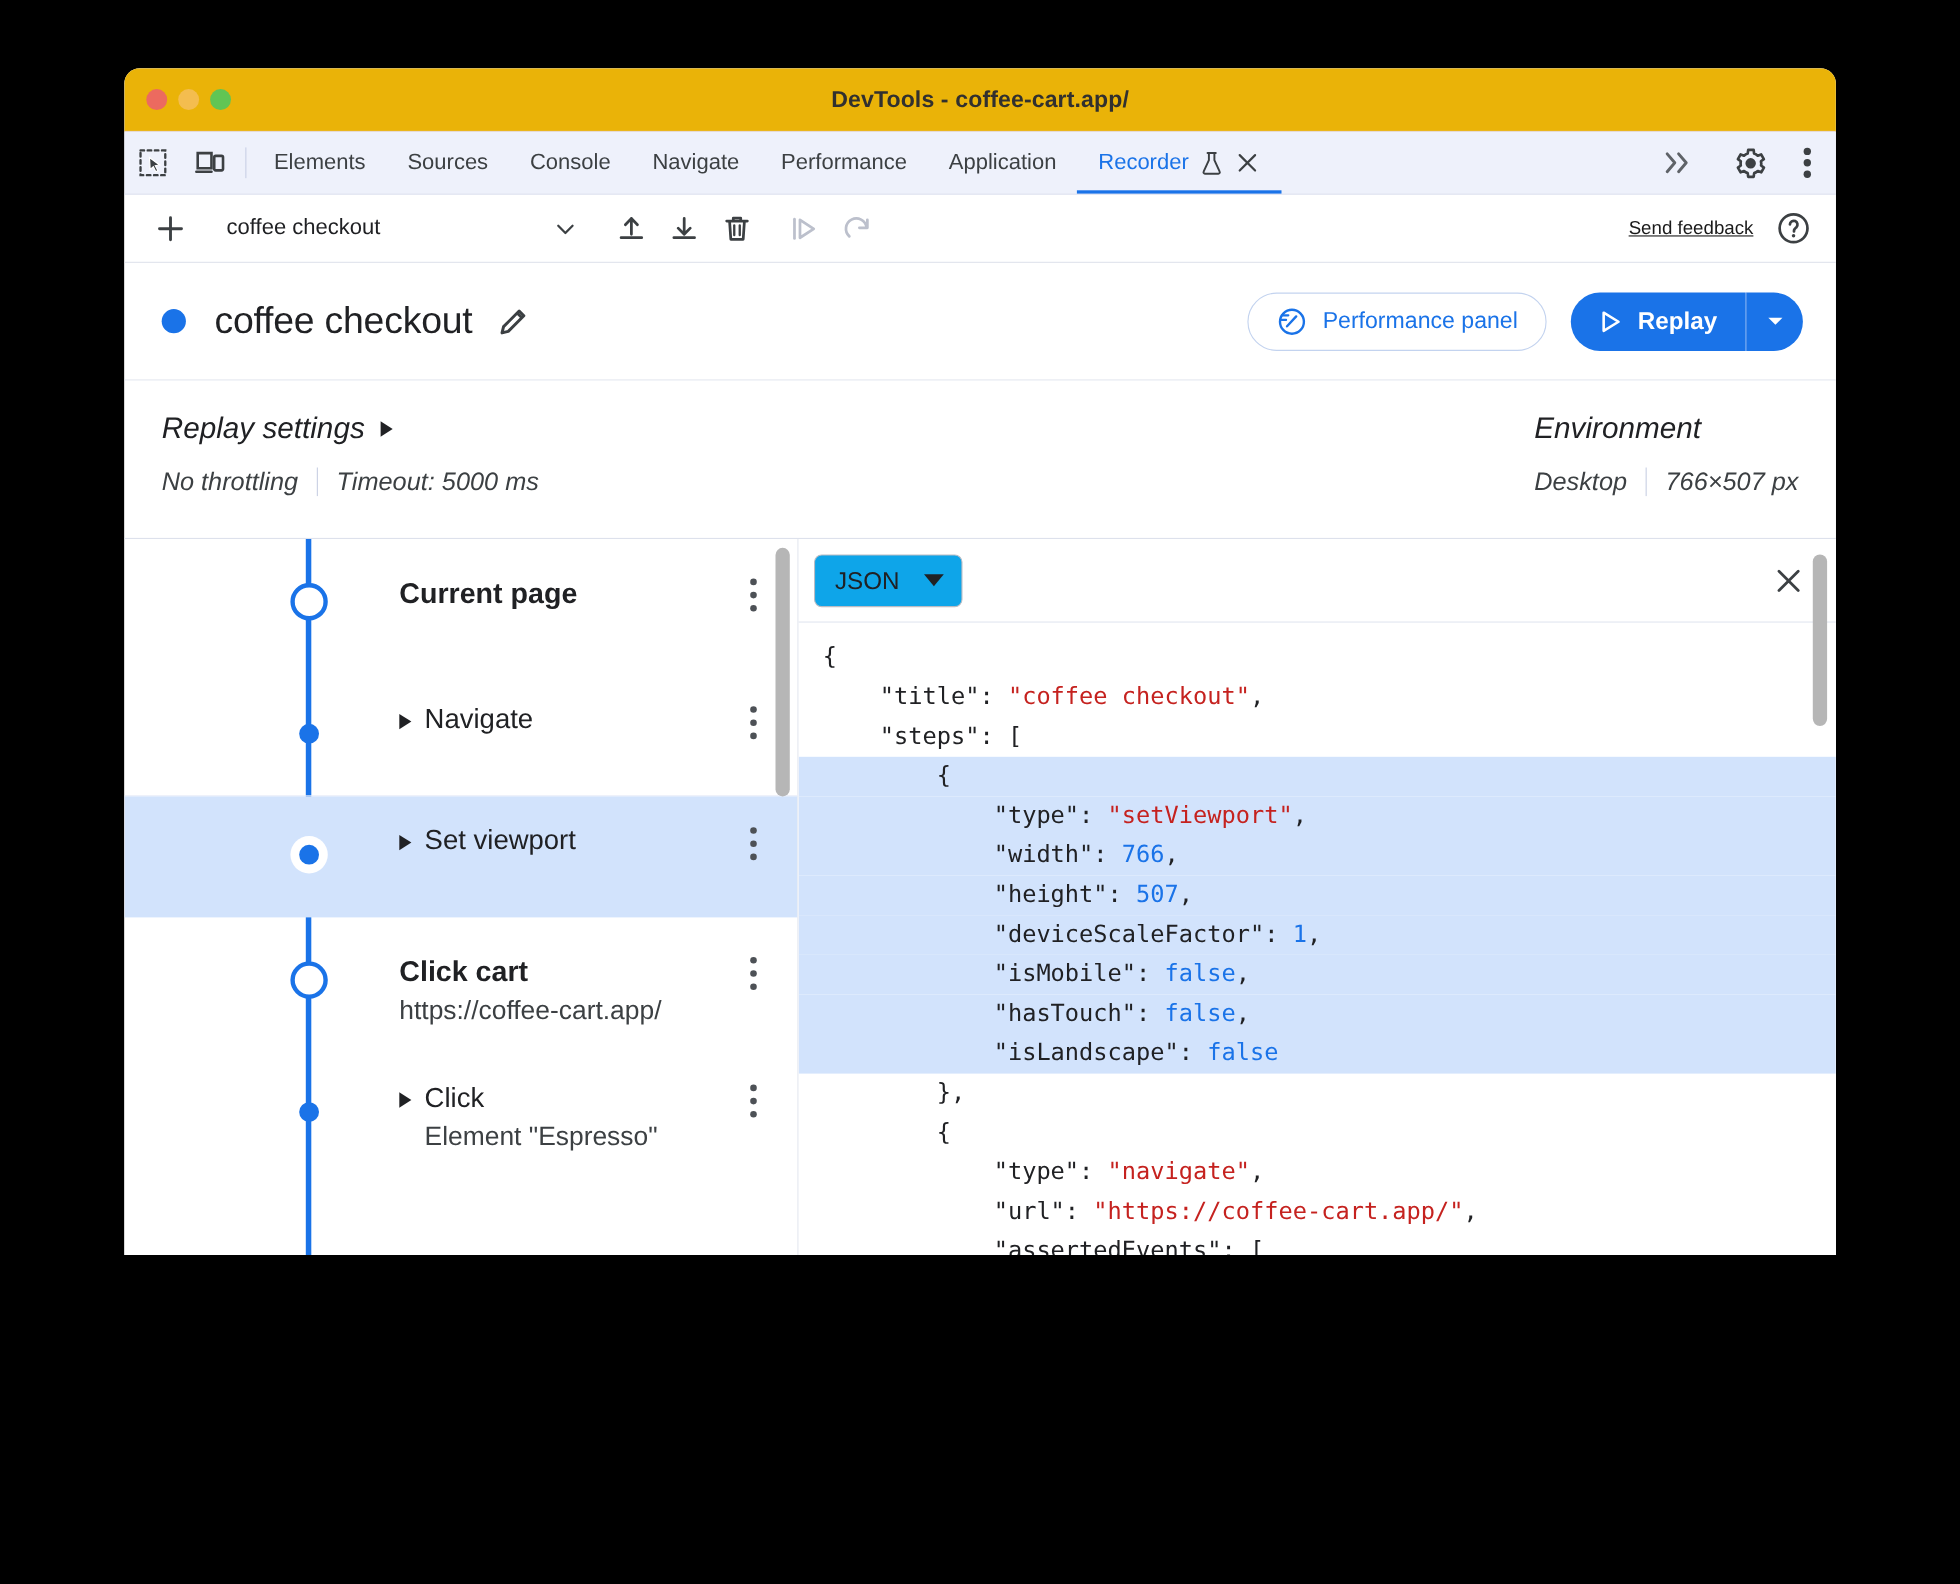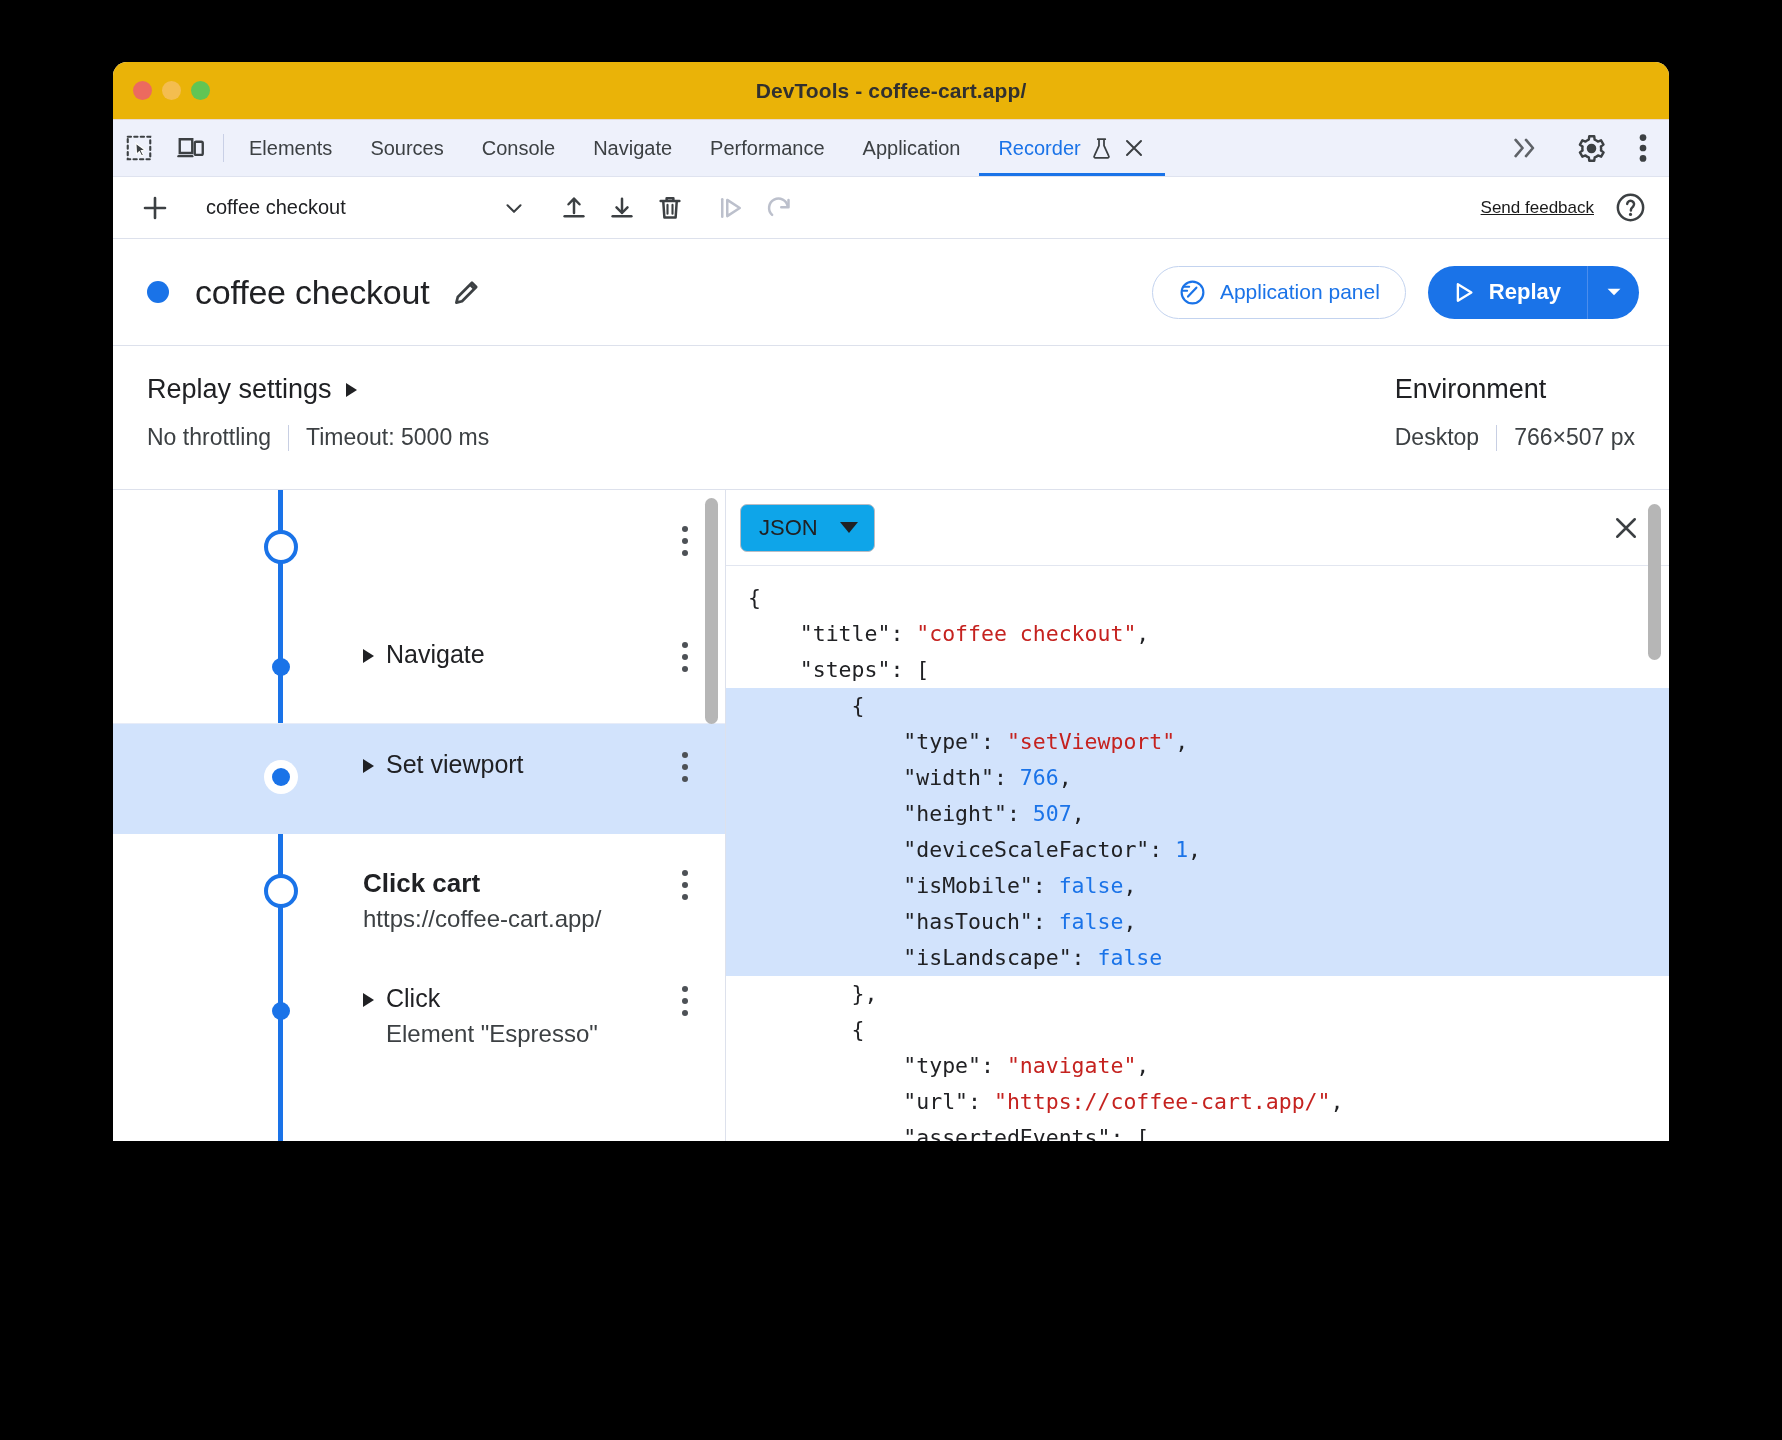--- a/index.html
+++ b/index.html
@@ -128,21 +128,21 @@
     display: flex; align-items: center; justify-content: center;
     border-left: 1px solid #4b8ded; cursor: pointer;
   }
 
   
   #settings-strip {
     height: 144px; background: #fff;
     border-bottom: 1px solid #dde1ec;
     display: flex; padding: 28px 34px 0 34px;
   }
-  .sscol { display: flex; flex-direction: column; gap: 19px; }
+  .sscol { display: flex; flex-direction: column; gap: 19px; font-style: italic; }
   .sscol.right { margin-left: auto; align-items: flex-start; }
   .ss-title { font-size: 27px; color: #202124; display: flex; align-items: center; gap: 14px; }
   .ss-title.clickable { cursor: pointer; }
   .ss-sub { display: flex; align-items: center; font-size: 23px; color: #3c4043; }
   .ss-sub .divider {
     width: 1px; height: 26px; background: #c8cfe3; margin: 0 17px;
   }
 
   
   #split { display: flex; height: 651px; background: #fff; }
@@ -416,21 +416,21 @@
     </div>
     <div id="rec-actions">
       <div id="perf-btn">
         <span>
           <svg width="29" height="29" viewBox="0 0 24 24">
             <circle cx="12" cy="12" r="9" fill="none" stroke="#1a73e8" stroke-width="1.8"></circle>
             <path d="M8.3 15.4L15.2 8" fill="none" stroke="#1a73e8" stroke-width="1.8" stroke-linecap="round"></path>
             <path d="M4.8 7.2h4.5M4.2 10.6h3.4" stroke="#1a73e8" stroke-width="1.6" stroke-linecap="round"></path>
           </svg>
         </span>
-        <span>Application panel</span>
+        <span>Performance panel</span>
       </div>
       <div id="replay-group">
         <div id="replay-btn">
           <span>
             <svg width="27" height="27" viewBox="0 0 24 24">
               <path d="M7 4.7l12 7.3-12 7.3z" fill="none" stroke="#fff" stroke-width="2.1" stroke-linejoin="round"></path>
             </svg>
           </span>
           <span>Replay</span>
         </div>
@@ -467,20 +467,25 @@
 
   <div id="split">
 
     <div id="steps">
       <div id="rail"></div>
 
       <div class="step section">
         <div class="node big">
             <div class="ring"></div>
           </div>
+        <div class="step-body">
+          <div>
+            <div class="step-title bold">Current page</div>
+          </div>
+        </div>
         <div class="kebab">
           <div class="kdot"></div>
             <div class="kdot"></div>
             <div class="kdot"></div>
         </div>
       </div>
 
       <div class="step action bordered">
         <div class="node small">
           <div class="dotwrap">

